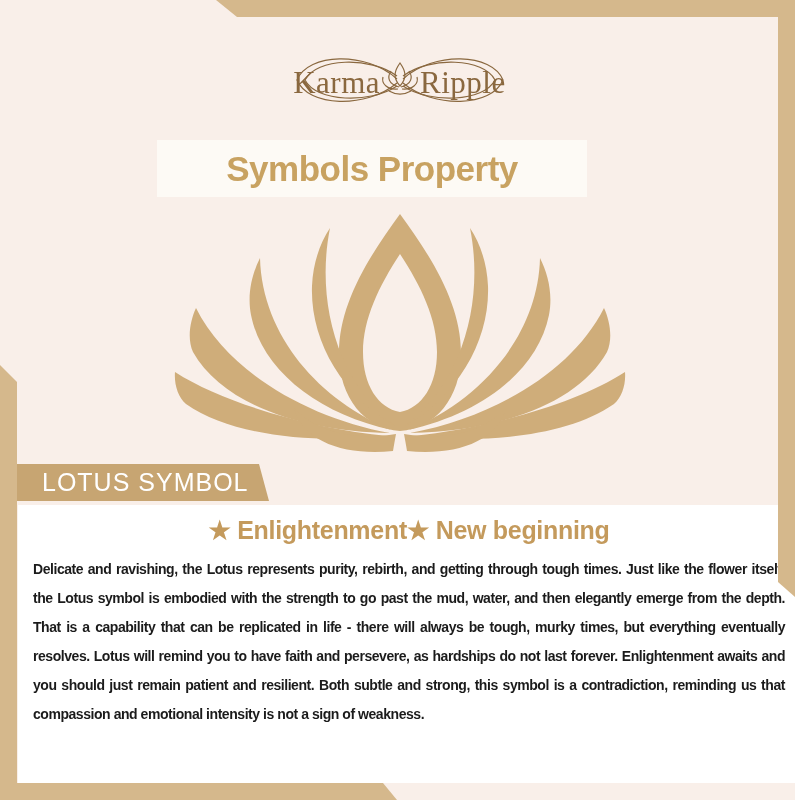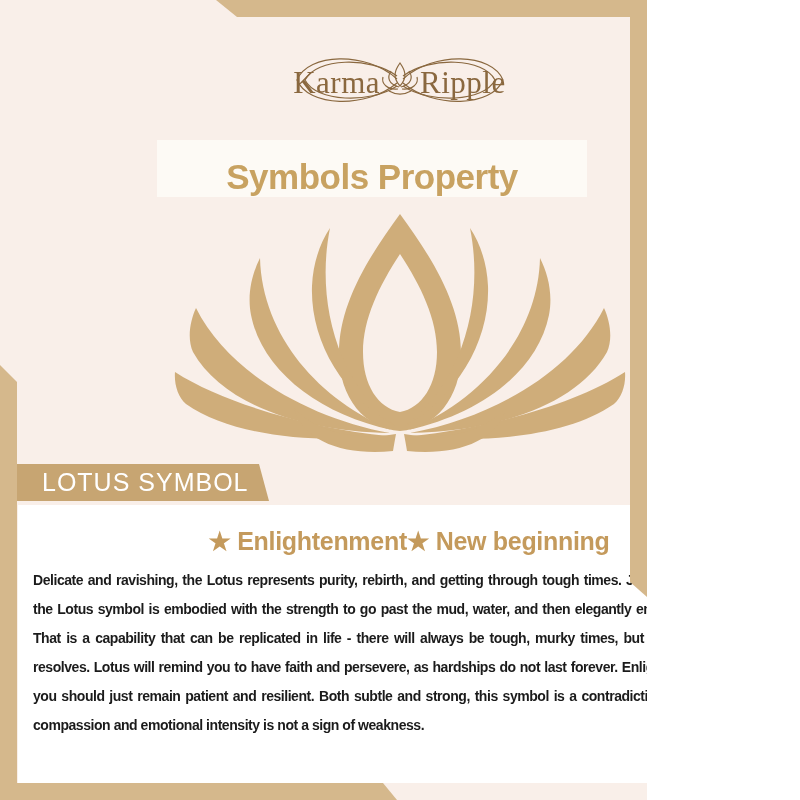--- a/index.html
+++ b/index.html
@@ -10,59 +10,59 @@
     --heading-gold:#c49a5c;
     --logo-brown:#8a683f;
     --background:#f9efe9;
     --card-white:#ffffff;
     --band-white:#fdfaf5;
     --body-text:#1b1b1b;
   }
   *{margin:0;padding:0;box-sizing:border-box;}
   html,body{width:800px;height:800px;}
   body{font-family:"Liberation Sans",sans-serif;background:#fff;}
-  .page{position:relative;width:647px;height:800px;background:var(--background);overflow:hidden;}
+  .page{position:relative;width:795px;height:800px;background:var(--background);overflow:hidden;}
 
   
   .frame{position:absolute;background:var(--frame-gold);}
   .frame-top{left:216px;top:0;width:584px;height:17px;
     clip-path:polygon(0 0,100% 0,100% 100%,21px 100%);}
   .frame-right{right:0;top:0;width:17px;height:597px;
     clip-path:polygon(0 0,100% 0,100% 100%,0 582px);}
   .frame-left{left:0;top:365px;width:17px;height:435px;
     clip-path:polygon(0 0,100% 17px,100% 100%,0 100%);}
   .frame-bottom{left:0;bottom:0;width:397px;height:17px;
     clip-path:polygon(0 0,383px 0,100% 100%,0 100%);}
 
   
   .logo{position:absolute;left:270px;top:48px;width:260px;height:66px;}
   .logo svg{width:100%;height:100%;display:block;}
   .logo text{font-family:"Liberation Serif",serif;font-size:31px;fill:var(--logo-brown);letter-spacing:.5px;}
   .flourish{stroke:var(--logo-brown);stroke-width:1.2;fill:none;}
 
   
   .title-band{position:absolute;left:157px;top:140px;width:430px;height:57px;
-    background:var(--band-white);display:flex;align-items:flex-end;justify-content:center;}
+    background:var(--band-white);display:flex;align-items:center;justify-content:center;}
   .title-band h1{font-size:35px;font-weight:bold;letter-spacing:-.5px;color:var(--title-gold);}
 
   
   .lotus{position:absolute;left:170px;top:202px;width:460px;height:252px;}
   .lotus svg{width:100%;height:100%;display:block;}
   .lotus path{fill:var(--lotus-gold);}
 
   
   .ribbon{position:absolute;left:16px;top:464px;width:253px;height:37px;
     background:var(--ribbon-gold);
     clip-path:polygon(0 0,calc(100% - 10px) 0,100% 100%,0 100%);
     display:flex;align-items:center;}
   .ribbon span{color:#fff;font-size:25px;font-weight:400;letter-spacing:1px;padding-left:26px;}
 
   
   .card{position:absolute;left:18px;top:505px;width:782px;height:278px;background:var(--card-white);}
-  .card h2{margin-top:22px;text-align:center;font-size:25px;font-weight:bold;
+  .card h2{margin-top:11px;text-align:center;font-size:25px;font-weight:bold;
     letter-spacing:-.3px;color:var(--heading-gold);}
   .card p{margin:10px 15px 0 15px;text-align:justify;font-size:14px;font-weight:bold;
     letter-spacing:-.45px;line-height:29px;color:var(--body-text);}
 </style>
 </head>
 <body>
 
 <div class="page">
 
   <div class="logo">

